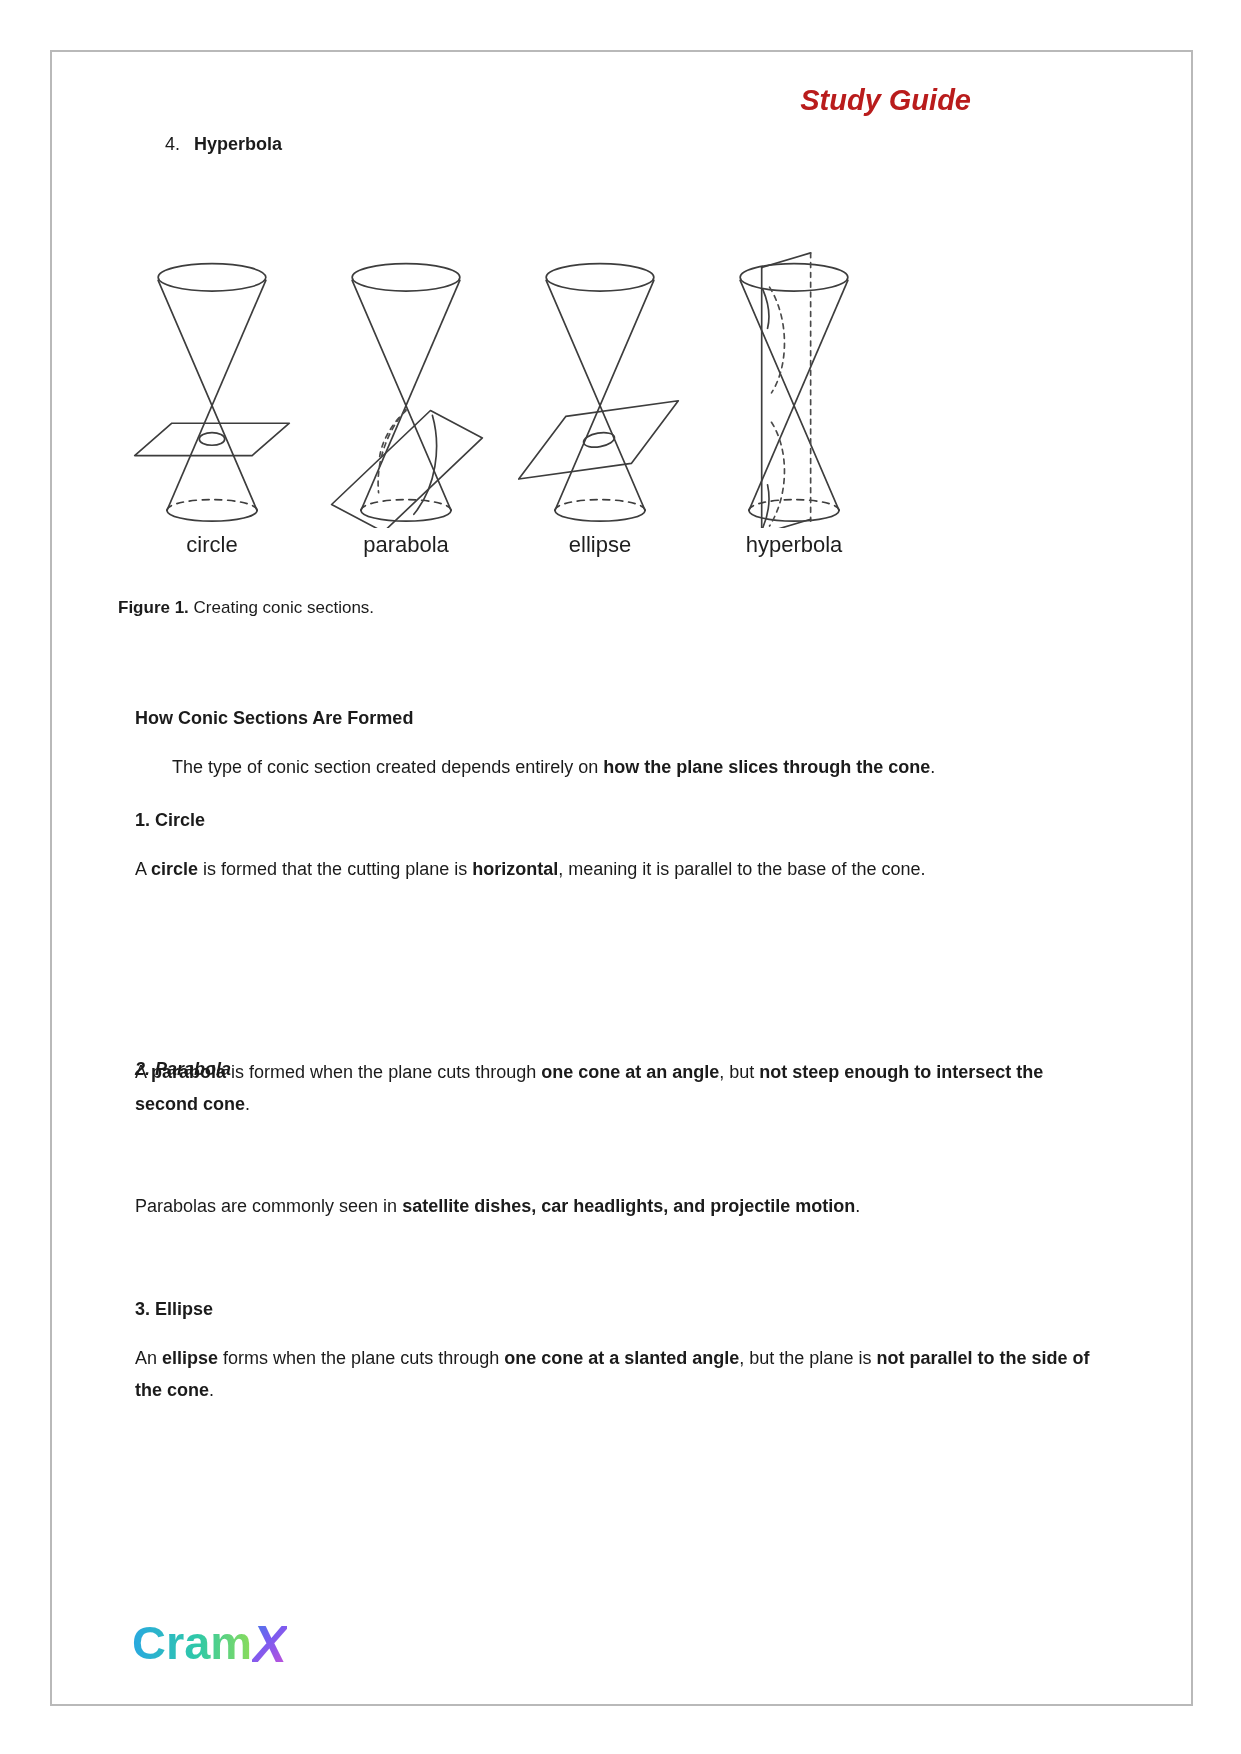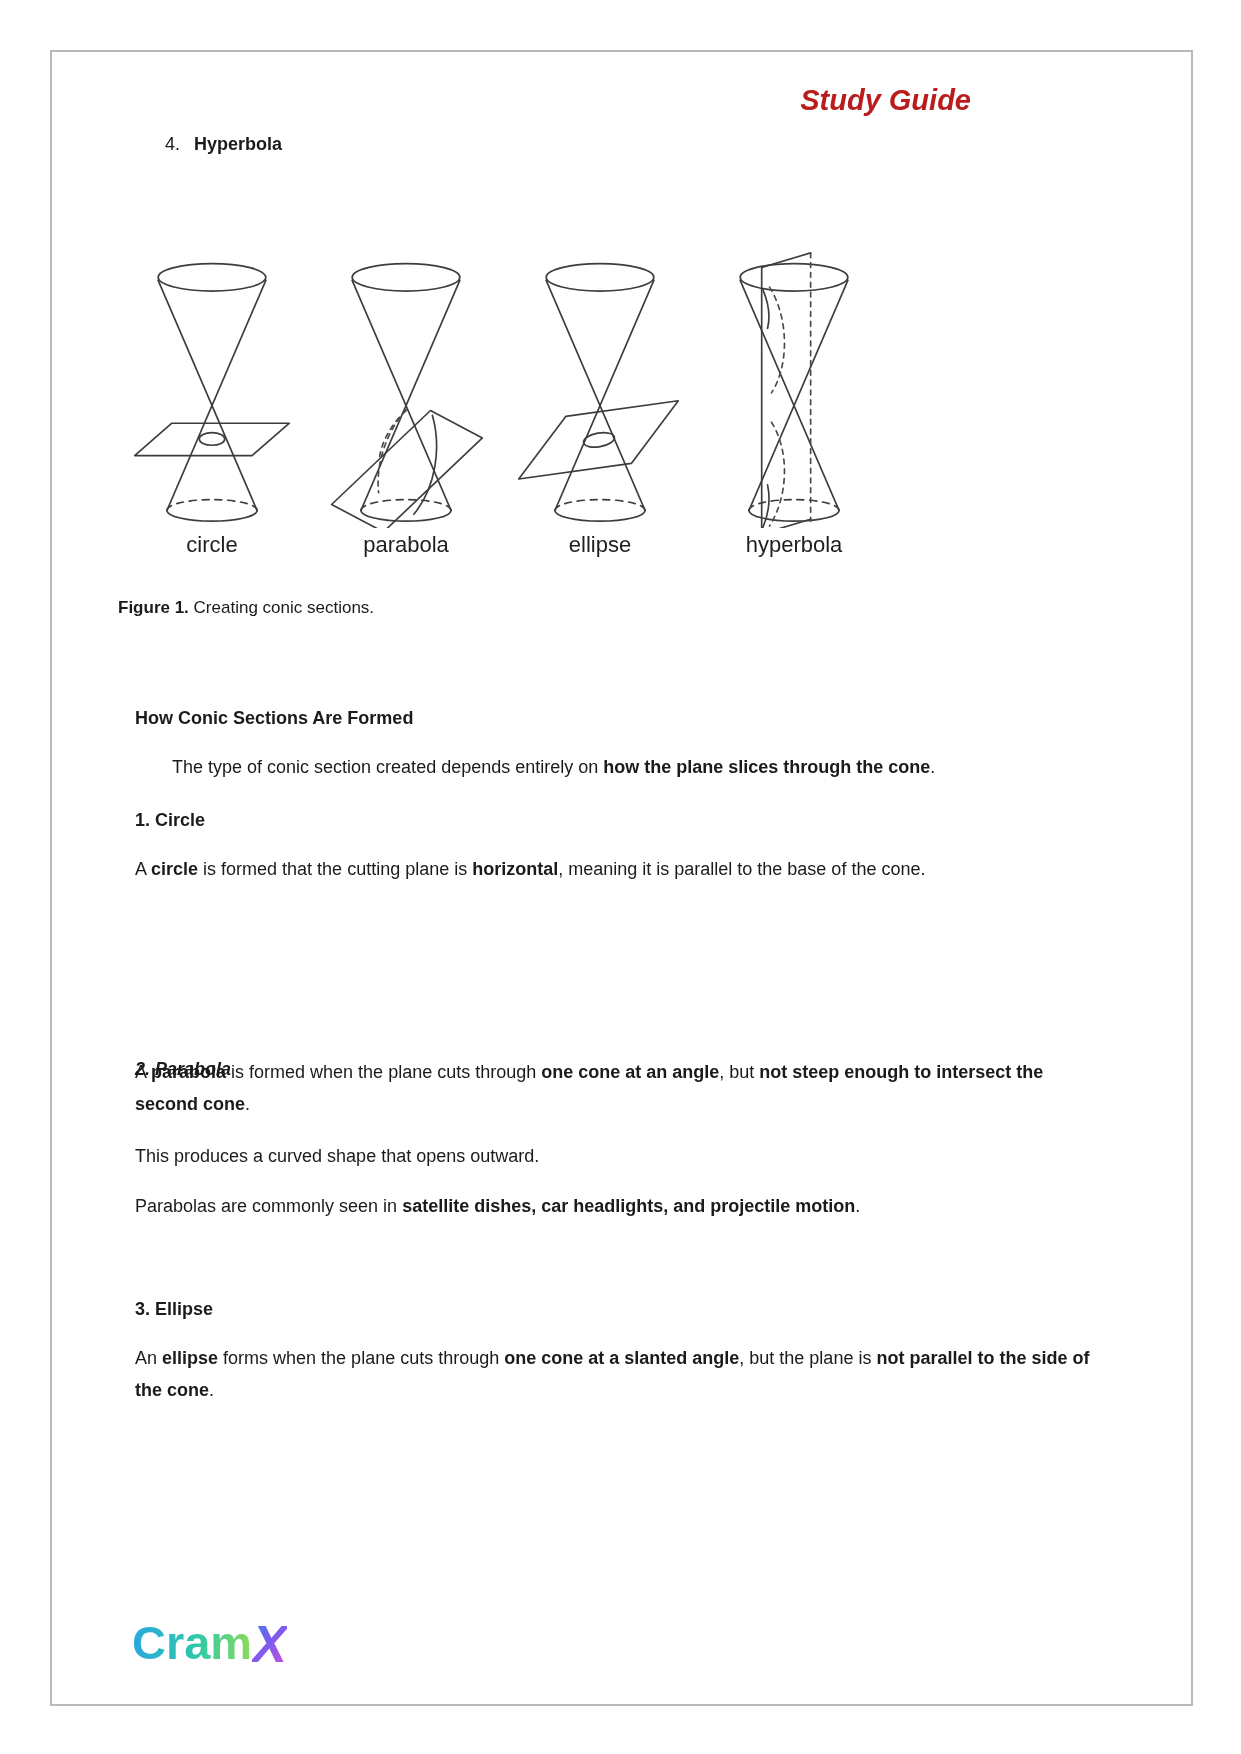--- a/index.html
+++ b/index.html
@@ -138,21 +138,20 @@
     <p class="caption"><span class="b">Figure 1.</span><span> Creating conic sections.</span></p>
 
     <h2 class="blk hd t-formed">How Conic Sections Are Formed</h2>
     <p class="blk t-intro"><span>The type of conic section created depends entirely on </span><span class="b">how the plane slices through the cone</span><span>.</span></p>
 
     <h3 class="blk hd t-hcircle">1. Circle</h3>
     <p class="blk t-pcircle1"><span>A </span><span class="b">circle</span><span> is formed that the cutting plane is </span><span class="b">horizontal</span><span>, meaning it is parallel to the base of the cone.</span></p>
 
     <h3 class="blk hd t-hpara">2. Parabola</h3>
     <p class="blk t-ppara1"><span>A </span><span class="b">parabola</span><span> is formed when the plane cuts through </span><span class="b">one cone at an angle</span><span>, but </span><span class="b">not steep enough to intersect the second cone</span><span>.</span></p>
-    <p class="blk t-ppara2"><span>This produces a curved shape that opens outward.</span></p>
     <p class="blk t-ppara3"><span>Parabolas are commonly seen in </span><span class="b">satellite dishes, car headlights, and projectile motion</span><span>.</span></p>
 
     <h3 class="blk hd t-hell">3. Ellipse</h3>
     <p class="blk t-pell1"><span>An </span><span class="b">ellipse</span><span> forms when the plane cuts through </span><span class="b">one cone at a slanted angle</span><span>, but the plane is </span><span class="b">not parallel to the side of the cone</span><span>.</span></p>
 
     <div class="logo"><span class="logo-cram">Cram</span><span class="logo-x">X</span></div>
   </div>
 </div>
 
 </body></html>

